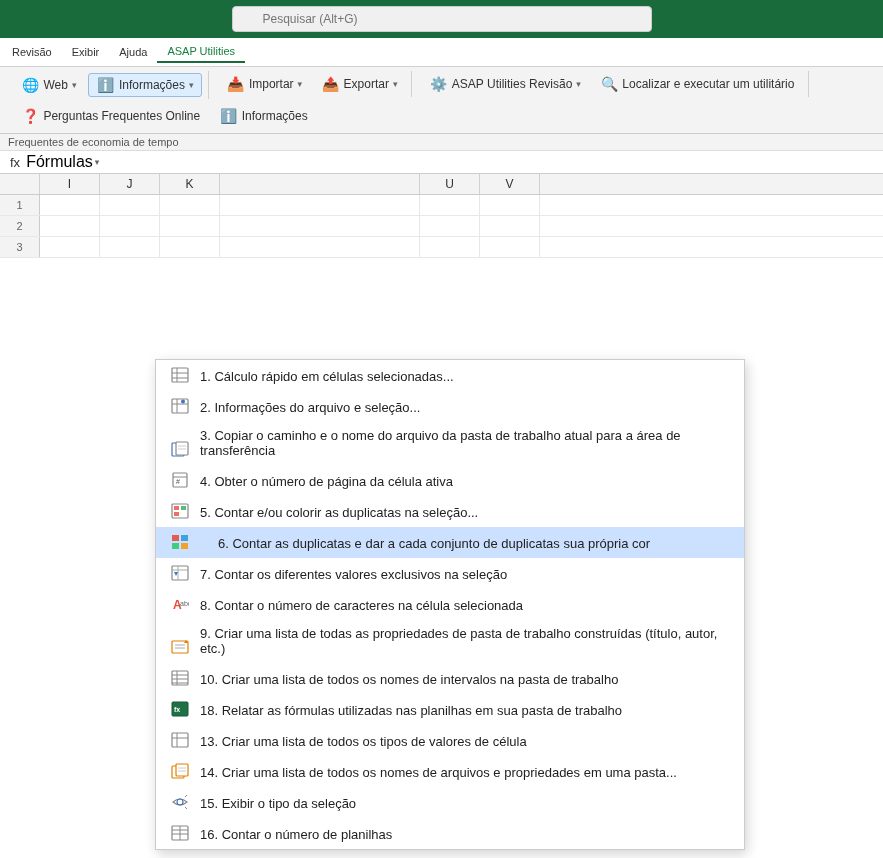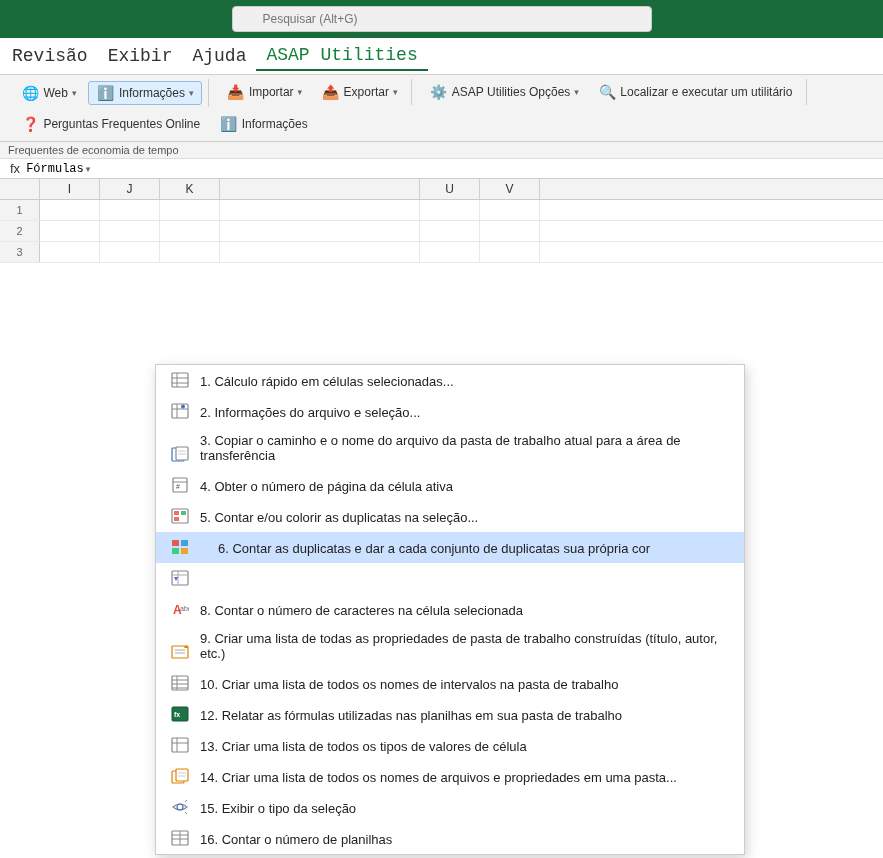--- a/index.html
+++ b/index.html
@@ -38,23 +38,22 @@
     .menu-bar {
       display: flex;
       align-items: center;
       border-bottom: 1px solid #d0d0d0;
       padding: 3px 0 3px 2px;
       background: #fff;
     }
     .menu-bar-item {
       padding: 4px 10px;
       cursor: pointer;
-      font-size: 18px;
+      font-size: 11px;
       color: #333;
-      font-family: Liberation Mono, monospace;
     }
     .menu-bar-item.active {
       color: #15803d;
       border-bottom: 2px solid #1a6b3c;
       font-weight: 500;
     }
 
     
     .ribbon {
       background: #f3f3f3;
@@ -233,21 +232,21 @@
     <div class="ribbon-btn">
       <span class="ribbon-icon">📤</span>
       <span>Exportar</span>
       <span class="dropdown-arrow">▾</span>
     </div>
   </div>
 
   <div class="ribbon-group">
     <div class="ribbon-btn">
       <span class="ribbon-icon">⚙️</span>
-      <span>ASAP Utilities Opções</span>
+      <span>ASAP Utilities Revisão</span>
       <span class="dropdown-arrow">▾</span>
     </div>
     <div class="ribbon-btn">
       <span class="ribbon-icon">🔍</span>
       <span>Localizar e executar um utilitário</span>
     </div>
   </div>
 
   <div class="ribbon-group">
     <div class="ribbon-btn">
@@ -260,21 +259,21 @@
     </div>
   </div>
 </div>
 
 <div class="hint-bar">
   <span>Frequentes de economia de tempo</span>
 </div>
 
 <div class="formula-bar">
   <span class="formula-bar-icon">fx</span>
-  <span style="font-size:12px;font-family:Liberation Mono, monospace;">Fórmulas</span>
+  <span style="font-size:16px;">Fórmulas</span>
   <span class="dropdown-arrow" style="margin-left:2px;">▾</span>
 </div>
 
 <div class="spreadsheet">
 
   <div class="col-headers">
     <div class="col-header row-num"></div>
     <div class="col-header">I</div>
     <div class="col-header">J</div>
     <div class="col-header">K</div>
@@ -388,20 +387,21 @@
 
     <div class="menu-item">
       <div class="menu-item-icon">
         <svg width="18" height="16" viewBox="0 0 18 16">
             <rect x="1" y="1" width="16" height="14" rx="1" fill="none" stroke="#888" stroke-width="1.2"></rect>
             <line x1="1" y1="5" x2="17" y2="5" stroke="#aaa" stroke-width="1"></line>
             <line x1="7" y1="1" x2="7" y2="15" stroke="#aaa" stroke-width="1"></line>
             <polygon points="3,7 5,11 7,7" fill="#4472c4"></polygon>
           </svg>
       </div>
+      <div class="menu-item-text">7. Contar os diferentes valores exclusivos na seleção</div>
     </div>
 
     <div class="menu-item">
       <div class="menu-item-icon">
         <svg width="18" height="16" viewBox="0 0 18 16">
             <text x="2" y="13" font-size="12" fill="#e74c3c" font-weight="bold">A</text>
             <text x="9" y="10" font-size="7" fill="#666">abc</text>
           </svg>
       </div>
       <div class="menu-item-text">8. Contar o número de caracteres na célula selecionada</div>
@@ -433,21 +433,21 @@
     </div>
 
 
     <div class="menu-item">
       <div class="menu-item-icon">
         <svg width="18" height="16" viewBox="0 0 18 16">
             <rect x="1" y="1" width="16" height="14" rx="1" fill="#1d7145" stroke="#155a33" stroke-width="1"></rect>
             <text x="3" y="11" font-size="7" fill="white" font-weight="bold">fx</text>
           </svg>
       </div>
-      <div class="menu-item-text">12. Relatar as fórmulas utilizadas nas planilhas em sua pasta de trabalho</div>
+      <div class="menu-item-text">18. Relatar as fórmulas utilizadas nas planilhas em sua pasta de trabalho</div>
     </div>
 
     <div class="menu-item">
       <div class="menu-item-icon">
         <svg width="18" height="16" viewBox="0 0 18 16">
             <rect x="1" y="1" width="16" height="14" rx="1" fill="none" stroke="#888" stroke-width="1.2"></rect>
             <line x1="6" y1="1" x2="6" y2="15" stroke="#888" stroke-width="1"></line>
             <line x1="1" y1="6" x2="17" y2="6" stroke="#888" stroke-width="1"></line>
           </svg>
       </div>

